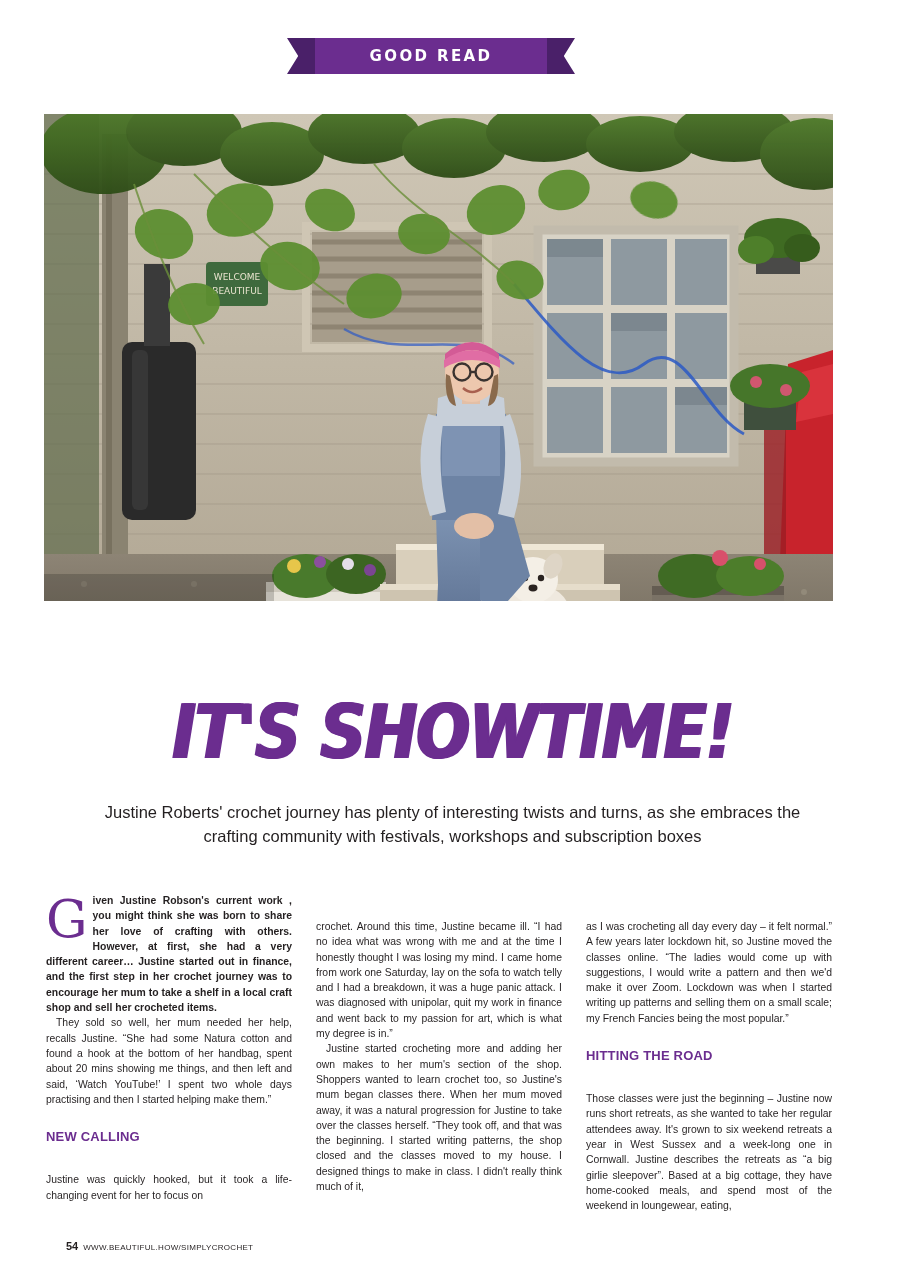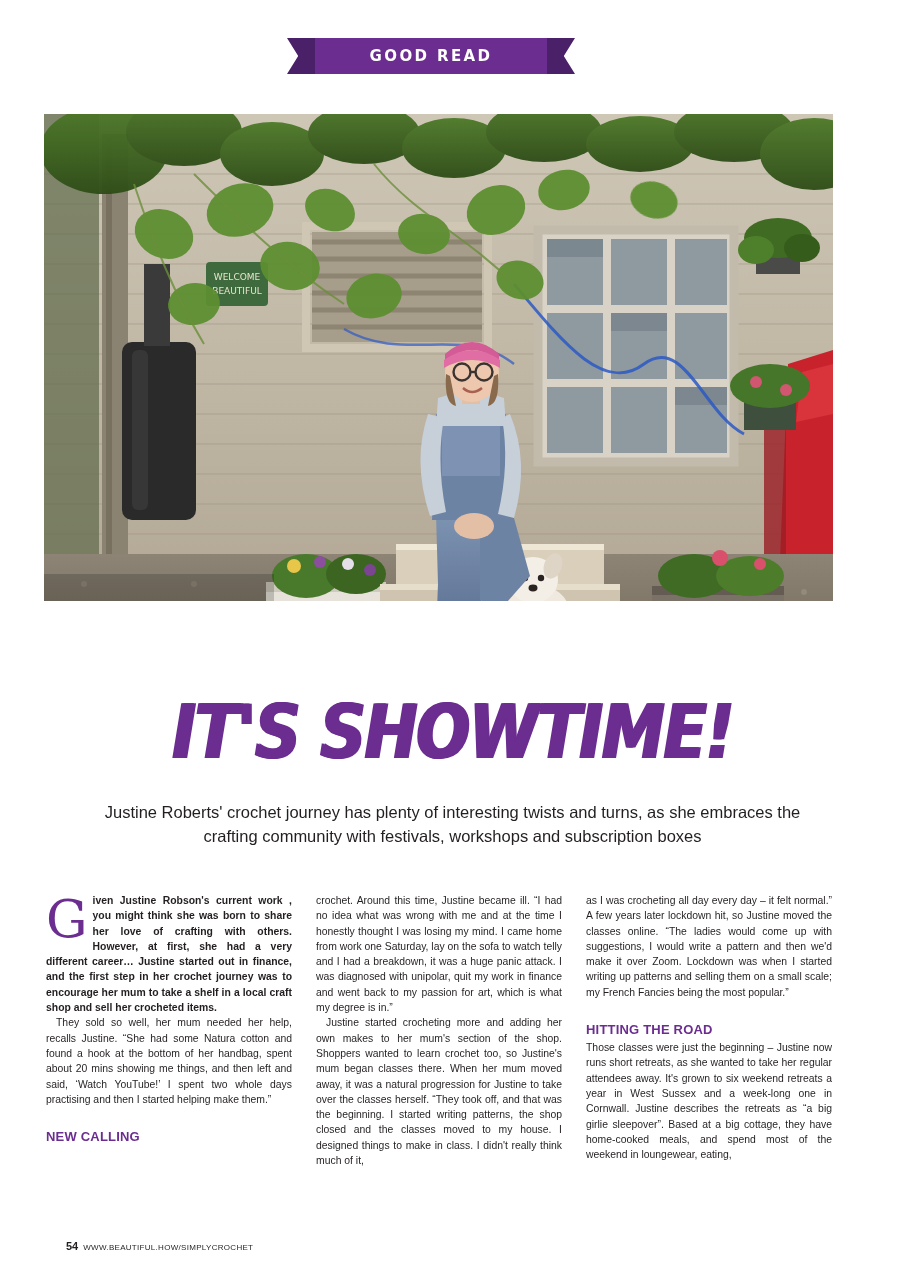--- a/index.html
+++ b/index.html
@@ -137,20 +137,21 @@
     line-height: 1.47;
     color: #231f20;
     text-align: justify;
   }
   .col p {
     margin: 0;
     text-indent: 10px;
   }
   .col p.first {
     text-indent: 0;
+    margin-top: 26px;
   }
   .col p.bold {
     font-weight: bold;
     text-indent: 0;
   }
   .subhead {
     color: #6b2d8f;
     font-weight: bold;
     font-size: 13px;
     margin: 20px 0 1px 0;
@@ -440,20 +441,21 @@
 <div class="headline">IT'S SHOWTIME!</div>
 
 <div class="standfirst">Justine Roberts' crochet journey has plenty of interesting twists and turns, as she embraces the crafting community with festivals, workshops and subscription boxes</div>
 
 <div class="columns">
 
   <div class="col">
     <p class="bold dropcap-para"><span class="dropcap">G</span><span>iven Justine Robson's current work , you might think she was born to share her love of crafting with others. However, at first, she had a very different career… Justine started out in finance, and the first step in her crochet journey was to encourage her mum to take a shelf in a local craft shop and sell her crocheted items.</span></p>
     <p>They sold so well, her mum needed her help, recalls Justine. “She had some Natura cotton and found a hook at the bottom of her handbag, spent about 20 mins showing me things, and then left and said, ‘Watch YouTube!’ I spent two whole days practising and then I started helping make them.”</p>
     <div class="subhead">NEW CALLING</div>
+    <p class="first">Justine was quickly hooked, but it took a life-changing event for her to focus on</p>
   </div>
 
   <div class="col">
     <p class="first">crochet. Around this time, Justine became ill. “I had no idea what was wrong with me and at the time I honestly thought I was losing my mind. I came home from work one Saturday, lay on the sofa to watch telly and I had a breakdown, it was a huge panic attack. I was diagnosed with unipolar, quit my work in finance and went back to my passion for art, which is what my degree is in.”</p>
     <p>Justine started crocheting more and adding her own makes to her mum's section of the shop. Shoppers wanted to learn crochet too, so Justine's mum began classes there. When her mum moved away, it was a natural progression for Justine to take over the classes herself.  “They took off, and that was the beginning. I started writing patterns, the shop closed and the classes moved to my house. I designed things to make in class. I didn't really think much of it,</p>
   </div>
 
   <div class="col">
     <p class="first">as I was crocheting all day every day – it felt normal.” A few years later lockdown hit, so Justine moved the classes online. “The ladies would come up with suggestions, I would write a pattern and then we'd make it over Zoom. Lockdown was when I started writing up patterns and selling them on a small scale; my French Fancies being the most popular.”</p>
     <div class="subhead">HITTING THE ROAD</div>

